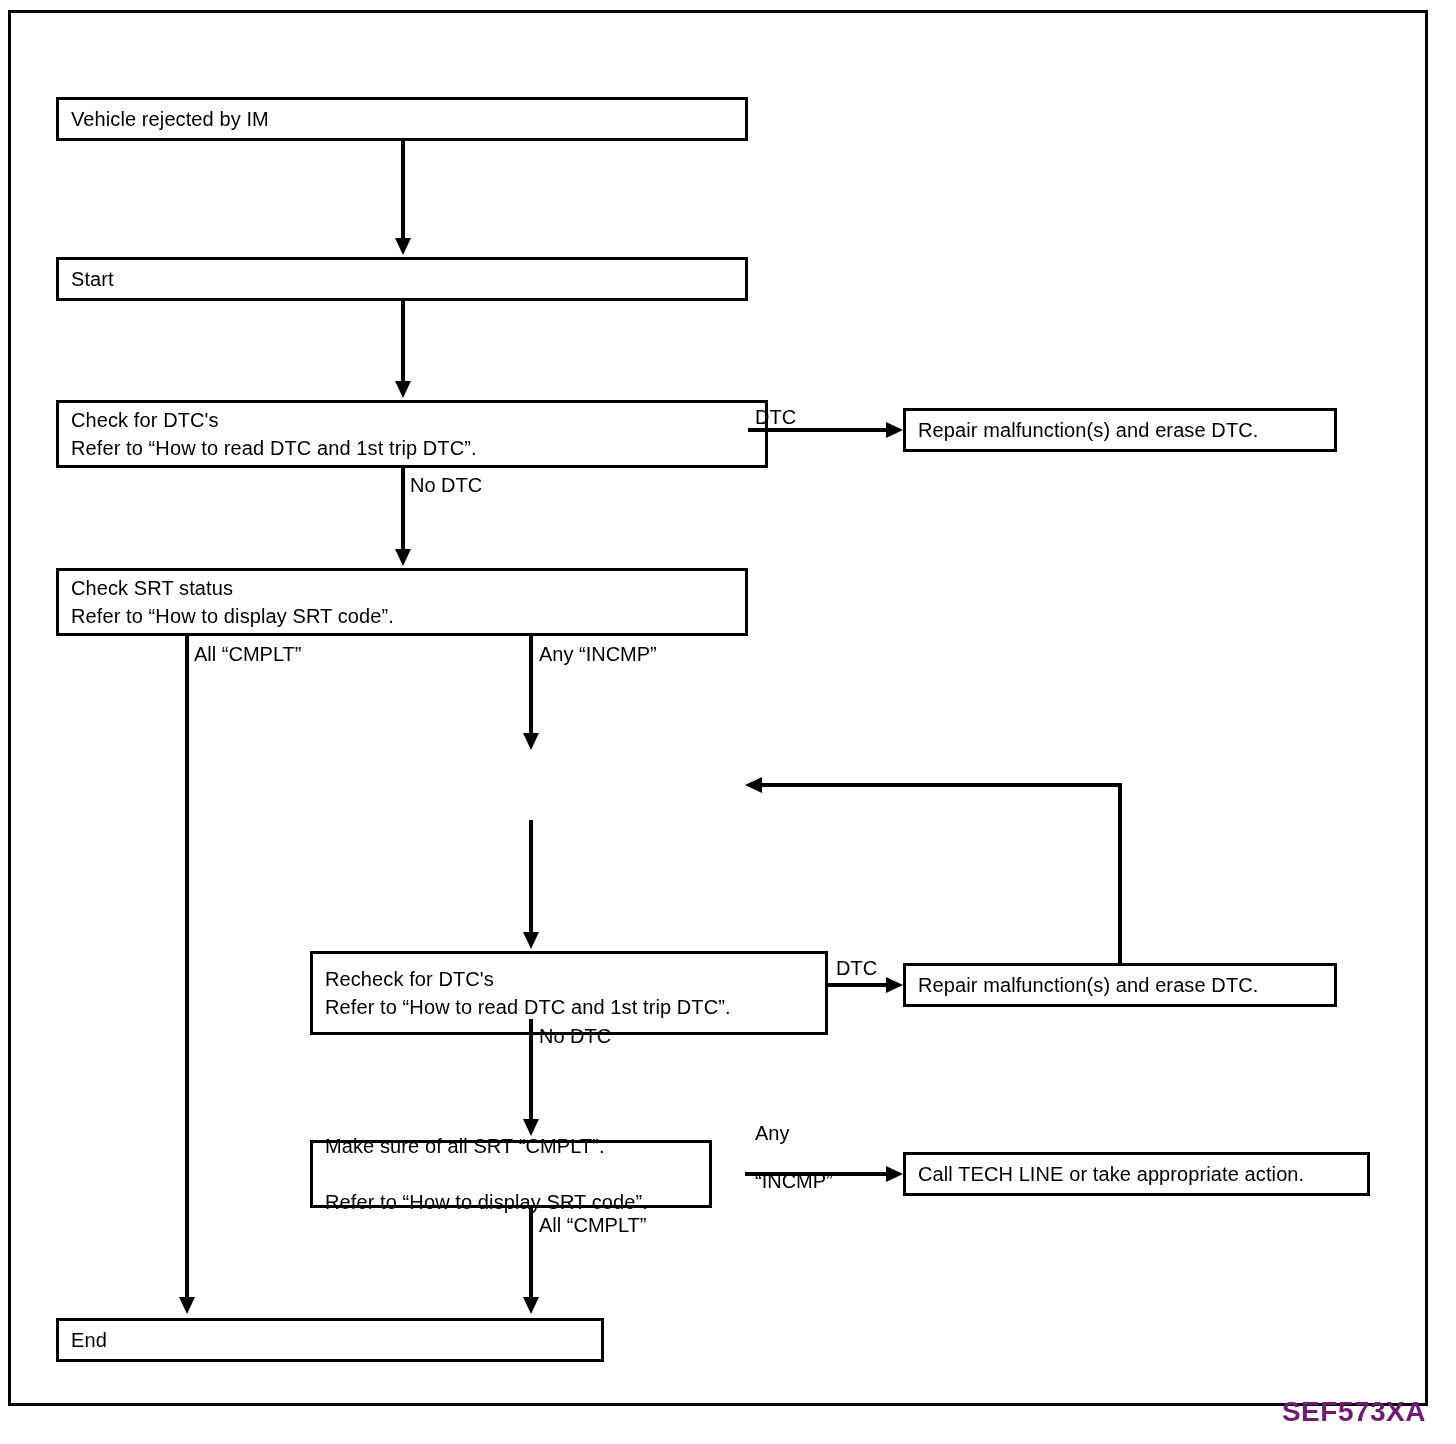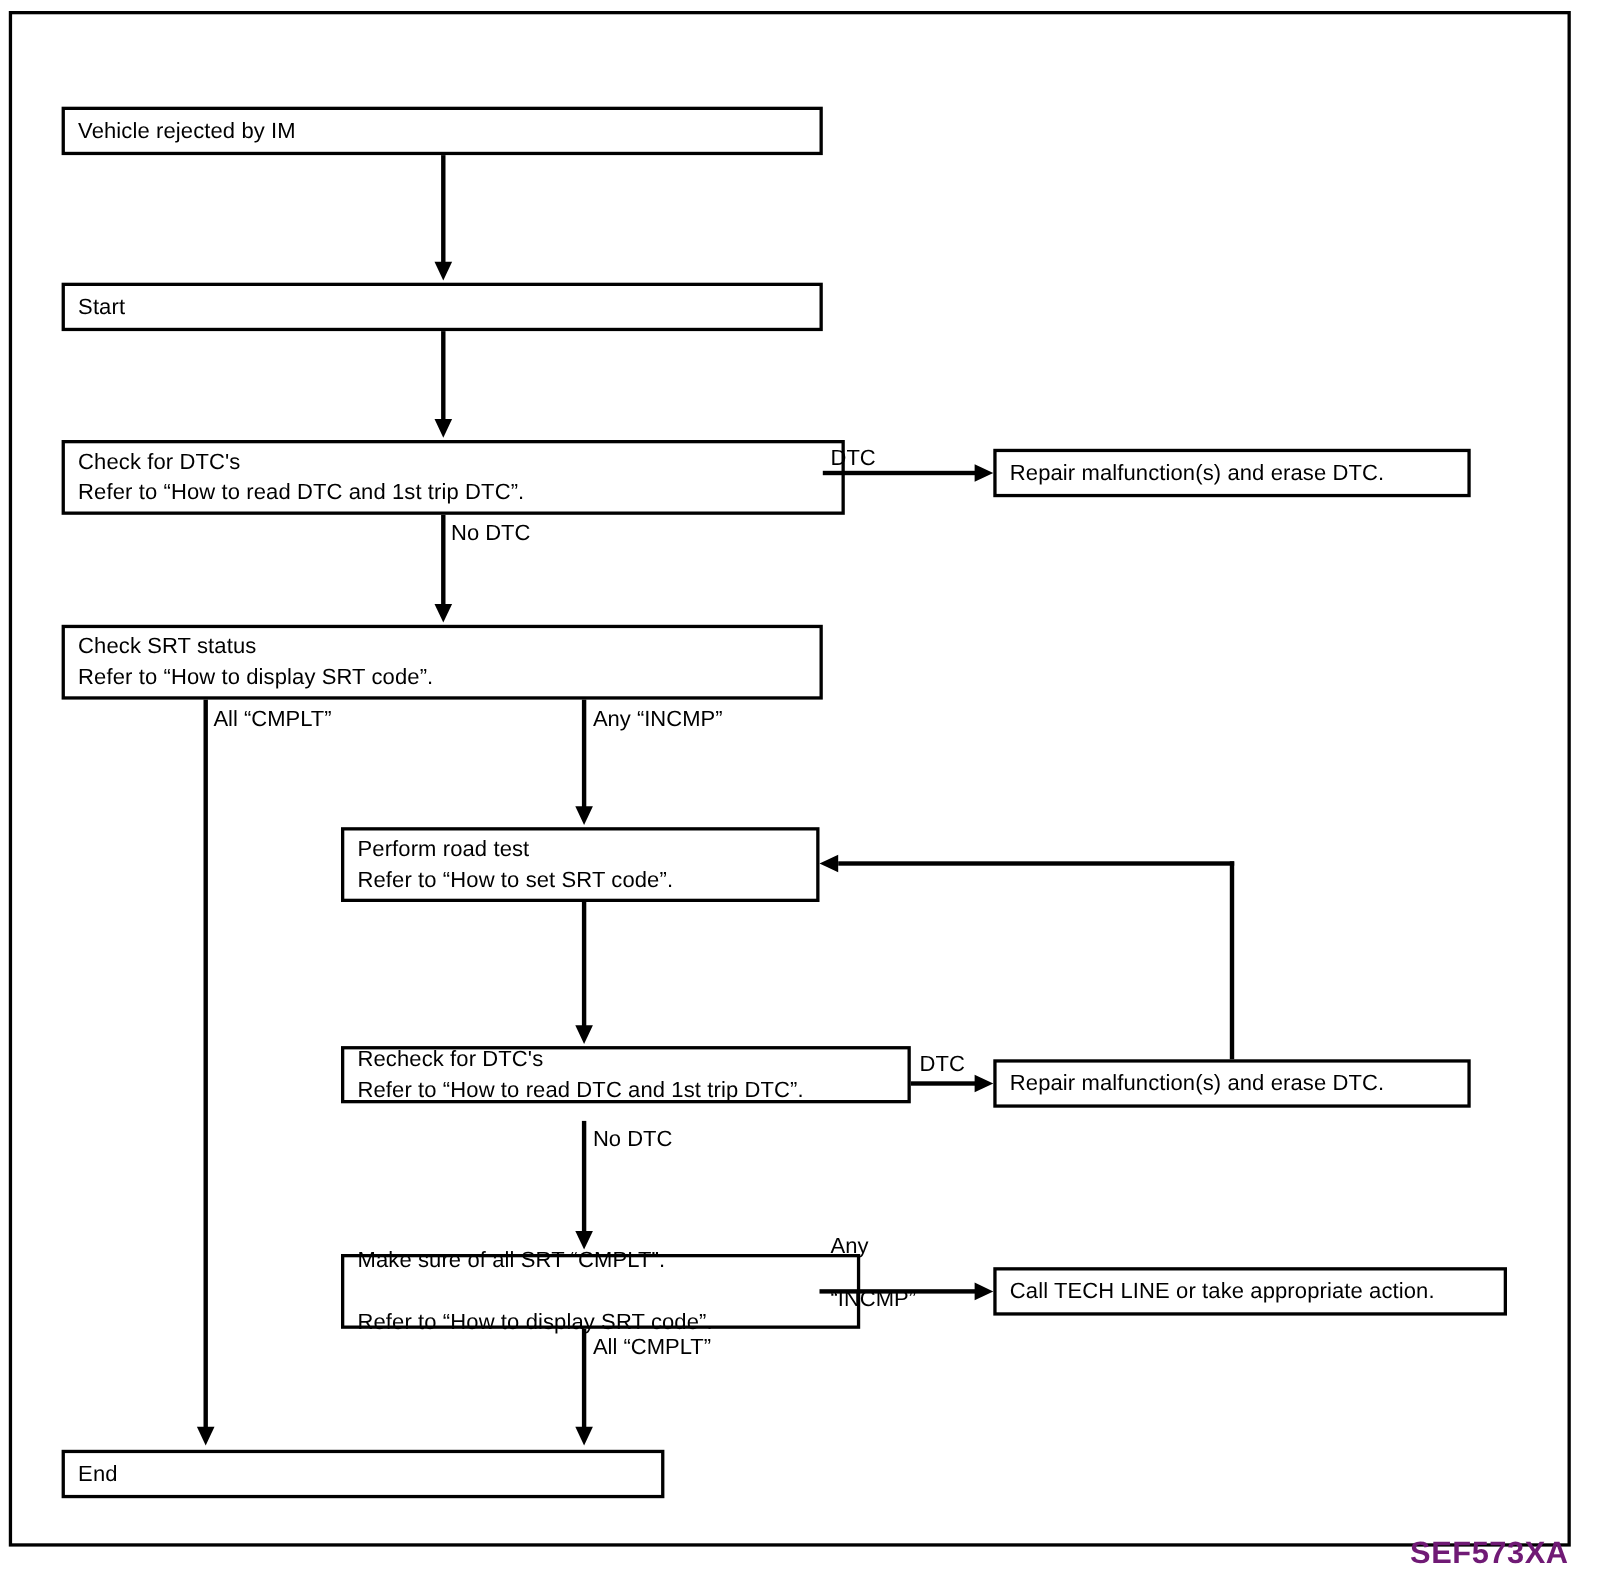--- a/index.html
+++ b/index.html
@@ -119,35 +119,31 @@
 
   <div class="box" style="left:903px; top:408px; width:434px; height:44px;">
     <div class="line">Repair malfunction(s) and erase DTC.</div>
   </div>
 
   <div class="box" style="left:56px; top:568px; width:692px; height:68px;">
     <div class="line">Check SRT status</div>
     <div class="line">Refer to “How to display SRT code”.</div>
   </div>
 
-  <div class="box" style="left:310px; top:752px; width:435px; height:68px;">
-    <div class="line">Perform road test</div>
-    <div class="line">Refer to “How to set SRT code”.</div>
-  </div>
-
-  <div class="box" style="left:310px; top:951px; width:518px; height:52px;">
+
+  <div class="box" style="left:310px; top:951px; width:518px; height:84px;">
     <div class="line">Recheck for DTC's</div>
     <div class="line">Refer to “How to read DTC and 1st trip DTC”.</div>
   </div>
 
   <div class="box" style="left:903px; top:963px; width:434px; height:44px;">
     <div class="line">Repair malfunction(s) and erase DTC.</div>
   </div>
 
-  <div class="box" style="left:310px; top:1140px; width:472px; height:68px;gap:28px;">
+  <div class="box" style="left:310px; top:1140px; width:402px; height:68px;gap:28px;">
     <div class="line">Make sure of all SRT “CMPLT”.</div>
     <div class="line">Refer to “How to display SRT code”.</div>
   </div>
 
   <div class="box" style="left:903px; top:1152px; width:467px; height:44px;">
     <div class="line">Call TECH LINE or take appropriate action.</div>
   </div>
 
   <div class="box" style="left:56px; top:1318px; width:548px; height:44px;">
     <div class="line">End</div>

